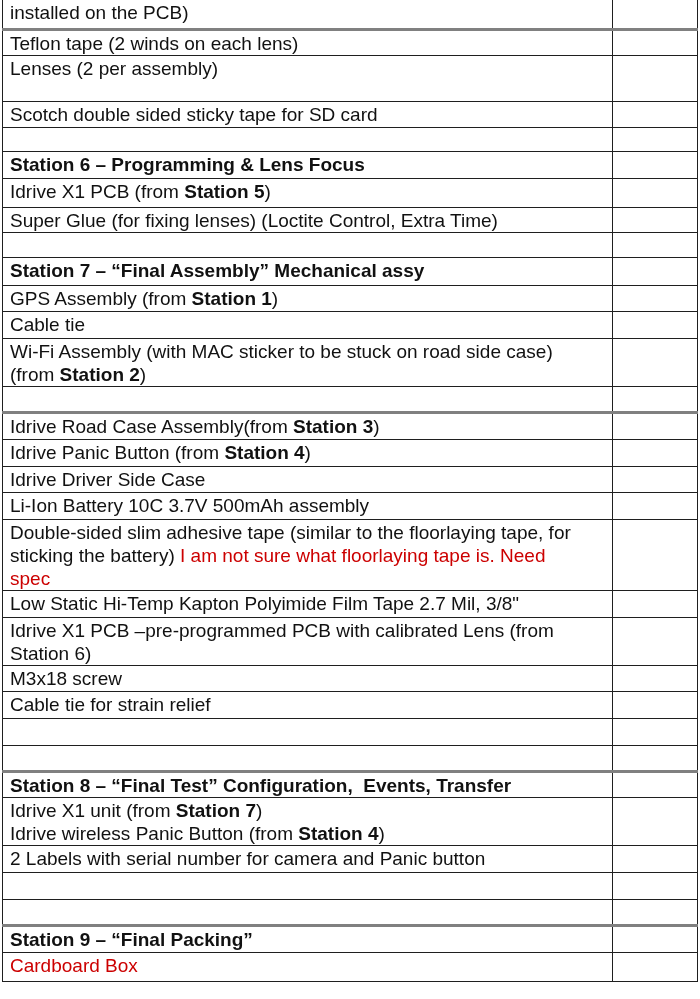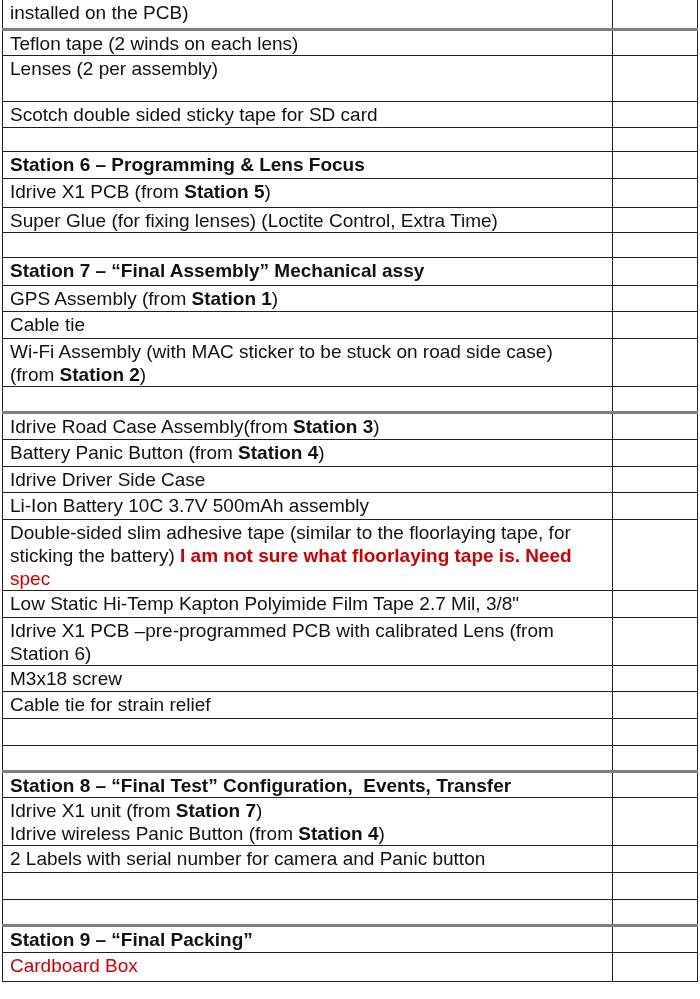--- a/index.html
+++ b/index.html
@@ -134,40 +134,40 @@
           <td class="check"></td>
         </tr>
         <tr class="section-break" style="height: 27px;">
           <td class="item">
             <div class="line"><span>Idrive Road Case Assembly(from </span><span style="font-weight: bold;">Station 3</span><span>)</span></div>
           </td>
           <td class="check"></td>
         </tr>
         <tr style="height: 27px;">
           <td class="item">
-            <div class="line"><span>Battery Panic Button (from </span><span style="font-weight: bold;">Station 4</span><span>)</span></div>
+            <div class="line"><span>Idrive Panic Button (from </span><span style="font-weight: bold;">Station 4</span><span>)</span></div>
           </td>
           <td class="check"></td>
         </tr>
         <tr style="height: 26px;">
           <td class="item">
             <div class="line"><span>Idrive Driver Side Case</span></div>
           </td>
           <td class="check"></td>
         </tr>
         <tr style="height: 27px;">
           <td class="item">
             <div class="line"><span>Li-Ion Battery 10C 3.7V 500mAh assembly</span></div>
           </td>
           <td class="check"></td>
         </tr>
         <tr style="height: 66px;">
           <td class="item">
             <div class="line"><span>Double-sided slim adhesive tape (similar to the floorlaying tape, for</span></div>
-            <div class="line"><span>sticking the battery) </span><span style="color: var(--red); font-weight: bold;">I am not sure what floorlaying tape is. Need</span></div>
+            <div class="line"><span>sticking the battery) </span><span style="color: var(--red);">I am not sure what floorlaying tape is. Need</span></div>
             <div class="line"><span style="color: var(--red);">spec</span></div>
           </td>
           <td class="check"></td>
         </tr>
         <tr style="height: 27px; margin-top: 18px;">
           <td class="item">
             <div class="line"><span>Low Static Hi-Temp Kapton Polyimide Film Tape 2.7 Mil, 3/8"</span></div>
           </td>
           <td class="check"></td>
         </tr>

